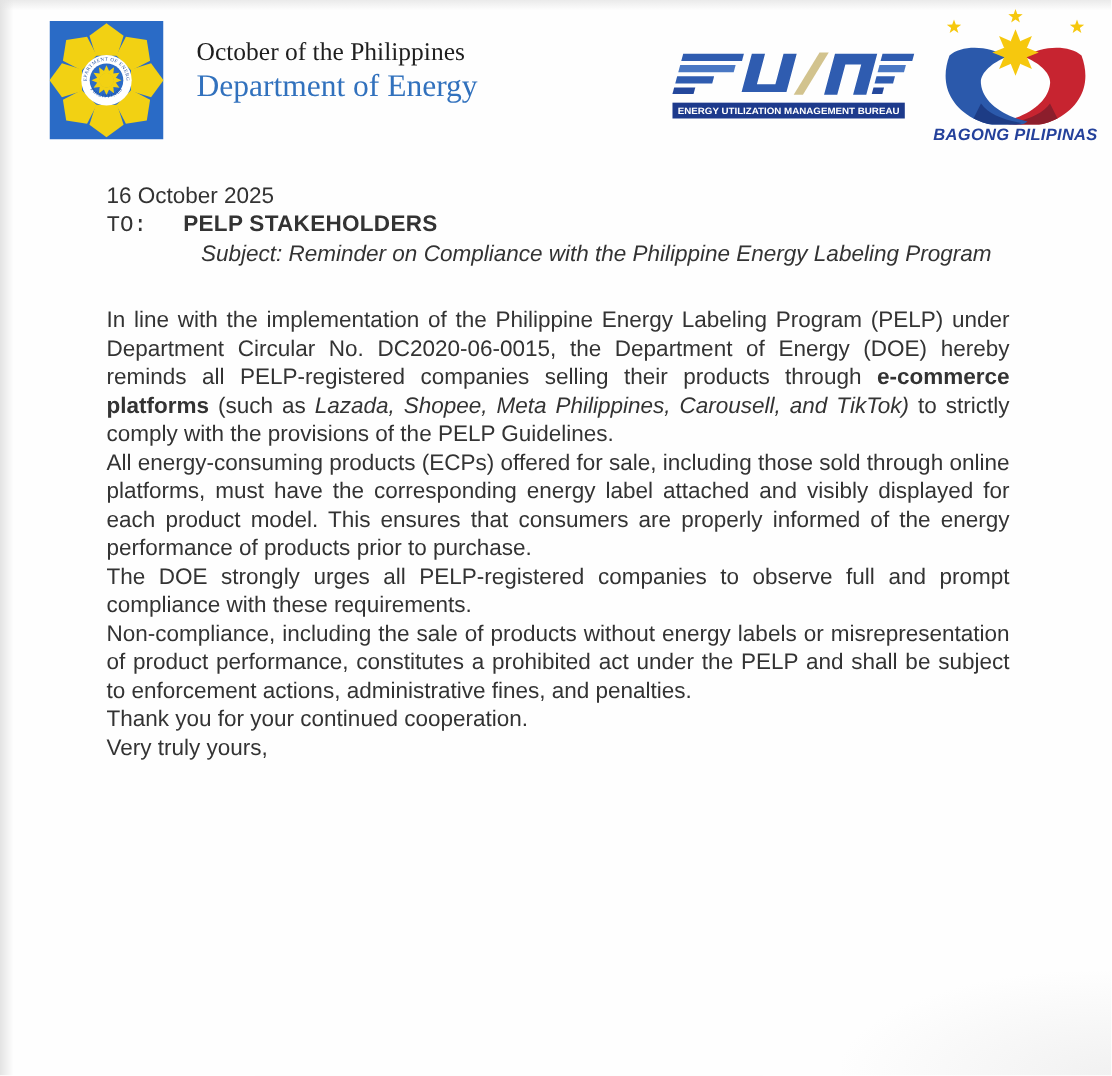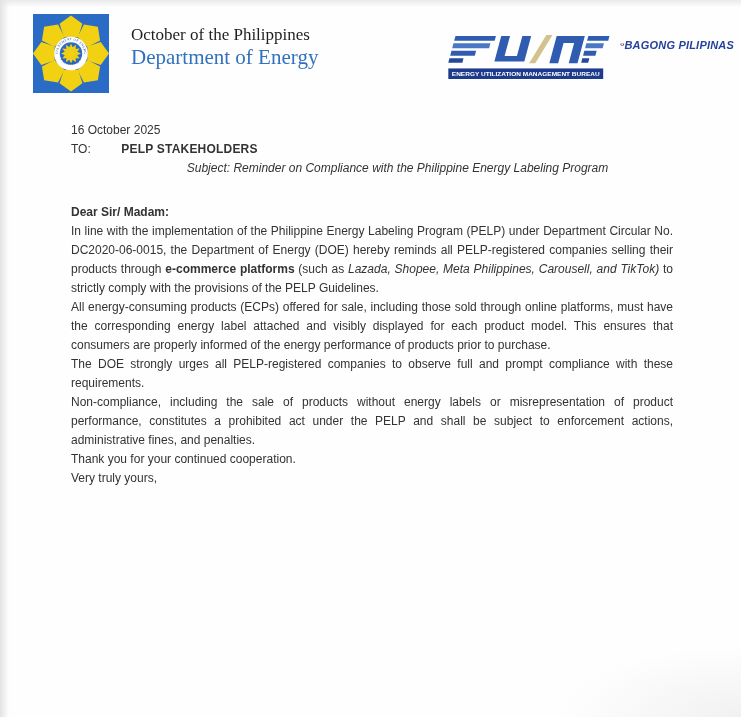--- a/index.html
+++ b/index.html
@@ -37,37 +37,37 @@
     color: #1f1f1f;
     line-height: 1.18;
   }
   .agency .republic  { font-size: 17px; }
   .agency .dept      { font-size: 21px; color: #3171bd; }
   .agency .filipino  { font-size: 18px; }
 
   .eumb { position: absolute; left: 436px; top: 29px; width: 176px; height: 56px; }
   .bagong {
     position: absolute; left: 620px; top: 5px; width: 114px;
-    display: flex; flex-direction: row; align-items: center;
+    display: flex; flex-direction: column; align-items: center;
   }
   .bagong-caption {
     margin-top: 1px;
     font-size: 11px; font-weight: bold; font-style: italic;
     color: #24419b; letter-spacing: 0.2px; white-space: nowrap;
   }
 
   
   .letter {
     position: absolute; left: 71px; right: 68px; top: 121px;
-    font-size: 12px; line-height: 19px; color: #333;
+    font-size: 15px; line-height: 19px; color: #333;
   }
   .letter p { margin: 0; }
   .date { margin-bottom: 34px; }
   .to-line { margin-bottom: 16px; }
-  .to-label { display: inline-block; width: 47px; }
+  .to-label { display: inline-block; width: 47px; font-family: Liberation Mono, monospace; }
   .to-value { font-weight: bold; letter-spacing: 0.2px; }
   .subject {
     margin-left: 51px; margin-bottom: 25px;
     font-style: italic; text-align: center;
   }
   .subject div { white-space: nowrap; }
   .salutation { font-weight: bold; margin-bottom: 13px; }
   .body-par { text-align: justify; margin-bottom: 19px; }
   .par1 { margin-bottom: 20px; }
   .par4 { margin-bottom: 18px; }
@@ -194,21 +194,20 @@
 
     <p class="to-line">
       <span class="to-label">TO:</span>
       <span class="to-value">PELP STAKEHOLDERS</span>
     </p>
 
     <div class="subject">
       <div>Subject: Reminder on Compliance with the Philippine Energy Labeling Program</div>
     </div>
 
-    <p class="salutation">Dear Sir/ Madam:</p>
 
     <p class="body-par par1">
       <span>In line with the implementation of the Philippine Energy Labeling Program (PELP) under Department Circular No. DC2020-06-0015, the Department of Energy (DOE) hereby reminds all PELP-registered companies selling their products through </span><b class="inlinebold">e-commerce platforms</b><span> (such as </span><i class="inlineitalic">Lazada, Shopee, Meta Philippines, Carousell, and TikTok)</i><span> to strictly comply with the provisions of the PELP Guidelines.</span>
     </p>
 
     <p class="body-par">All energy-consuming products (ECPs) offered for sale, including those sold through online platforms, must have the corresponding energy label attached and visibly displayed for each product model. This ensures that consumers are properly informed of the energy performance of products prior to purchase.</p>
 
     <p class="body-par par4">The DOE strongly urges all PELP-registered companies to observe full and prompt compliance with these requirements.</p>
 
     <p class="body-par">Non-compliance, including the sale of products without energy labels or misrepresentation of product performance, constitutes a prohibited act under the PELP and shall be subject to enforcement actions, administrative fines, and penalties.</p>

